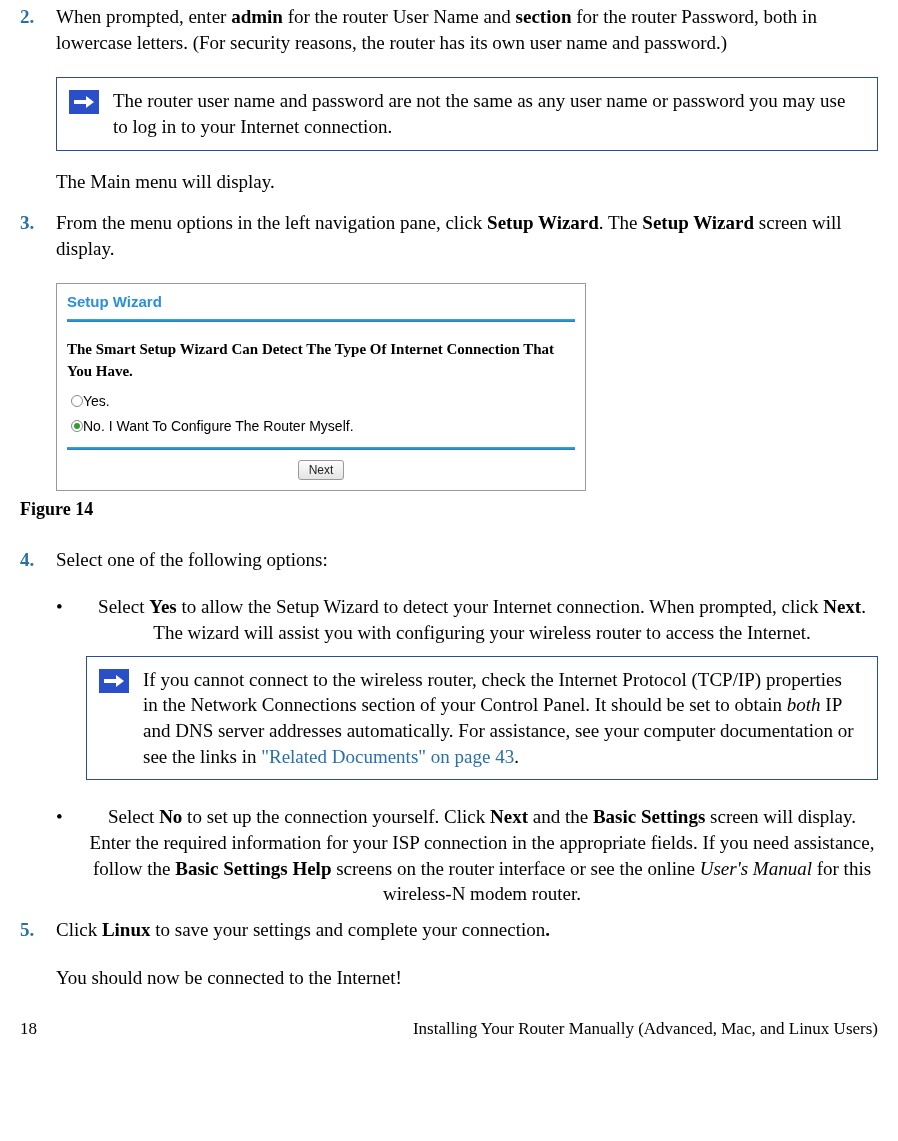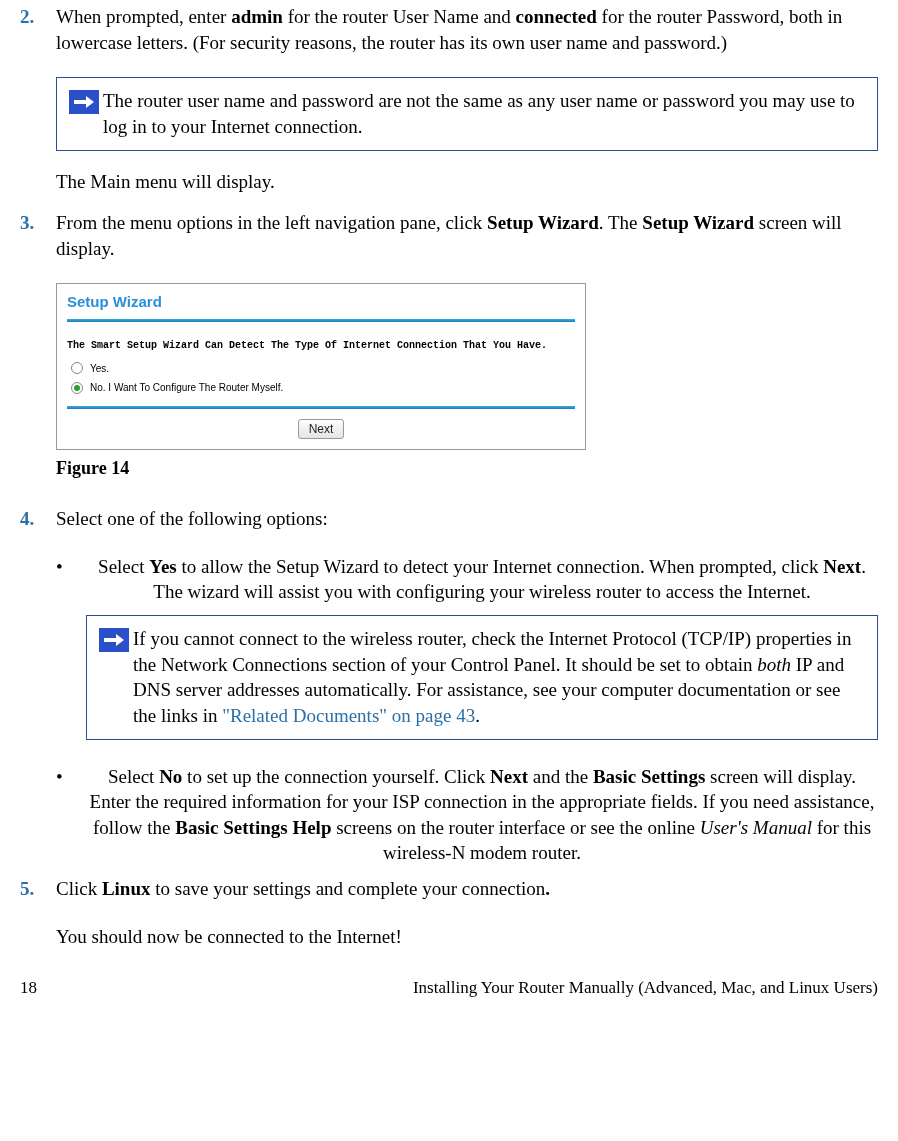--- a/index.html
+++ b/index.html
@@ -25,21 +25,21 @@
     .indent-block { margin-left: 36px; margin-bottom: 16px; }
     .indent-block p { margin-bottom: 10px; }
     .bold { font-weight: bold; }
     .italic { font-style: italic; }
     .link { color: #2a6fa8; }
     .note-box {
       border: 1px solid #2a4c9b;
       padding: 10px 16px 10px 12px;
       display: flex;
       align-items: flex-start;
-      gap: 4px;
+      gap: 14px;
       margin-bottom: 18px;
     }
     .note-box-inner { margin-left: 36px; margin-bottom: 18px; }
     .note-icon {
       width: 30px;
       height: 24px;
       background: #2b4ec9;
       flex-shrink: 0;
       margin-top: 2px;
       position: relative;
@@ -66,34 +66,33 @@
       font-weight: bold;
       margin-bottom: 6px;
     }
     .wizard-hr1 {
       height: 3px;
       background: linear-gradient(#3aa9e6, #1e7cb8);
       border: none;
       margin-bottom: 16px;
     }
     .wizard-q {
-      font-family: Liberation Mono, monospace;
-      font-size: 10px;
+      font-family: Liberation Serif, serif;
+      font-size: 15px;
       font-weight: bold;
       color: #000;
       line-height: 1.5;
       margin-bottom: 6px;
     }
     .radio-row {
       display: flex;
       align-items: center;
-      gap: 7px;
       padding: 3px 4px;
       font-family: Arial, sans-serif;
-      font-size: 10px;
+      font-size: 14px;
       color: #000;
     }
     .radio {
       width: 12px; height: 12px;
       border: 1px solid #888;
       border-radius: 50%;
       display: inline-flex;
       align-items: center;
       justify-content: center;
       background: #fff;
@@ -118,21 +117,20 @@
     .btn {
       font-family: Arial, sans-serif;
       font-size: 12px;
       padding: 2px 10px;
       border: 1px solid #999;
       border-radius: 3px;
       background: linear-gradient(#fdfdfd, #e4e4e4);
       color: #222;
     }
     .fig-caption {
-      margin-left: 36px;
       font-weight: bold;
       font-size: 18px;
       margin-top: 6px;
       margin-bottom: 26px;
     }
     .bullet { display: flex; margin-bottom: 10px; margin-left: 36px; }
     .bullet-mark { width: 30px; flex-shrink: 0; }
     .bullet-body { flex: 1; text-align: center; }
     .note-box-bullet { margin-left: 66px; margin-bottom: 24px; }
     .footer {
@@ -148,21 +146,21 @@
   </style>
 </head>
 <body>
 
 <div class="content">
 
   <div class="step">
     <div class="step-num">2.</div>
     <div class="step-body">
       <p>
-        <span>When prompted, enter </span><span class="bold">admin</span><span> for the router User Name and </span><span class="bold">connected</span><span> for the router Password, both in lowercase letters. (For security reasons, the router has its own user name and password.)</span>
+        <span>When prompted, enter </span><span class="bold">admin</span><span> for the router User Name and </span><span class="bold">section</span><span> for the router Password, both in lowercase letters. (For security reasons, the router has its own user name and password.)</span>
       </p>
     </div>
   </div>
 
   <div class="note-box note-box-inner">
     <div class="note-icon">
       <svg viewBox="0 0 22 14">
           <path d="M1 5 L13 5 L13 1 L21 7 L13 13 L13 9 L1 9 Z" fill="#fff"></path>
         </svg>
     </div>

